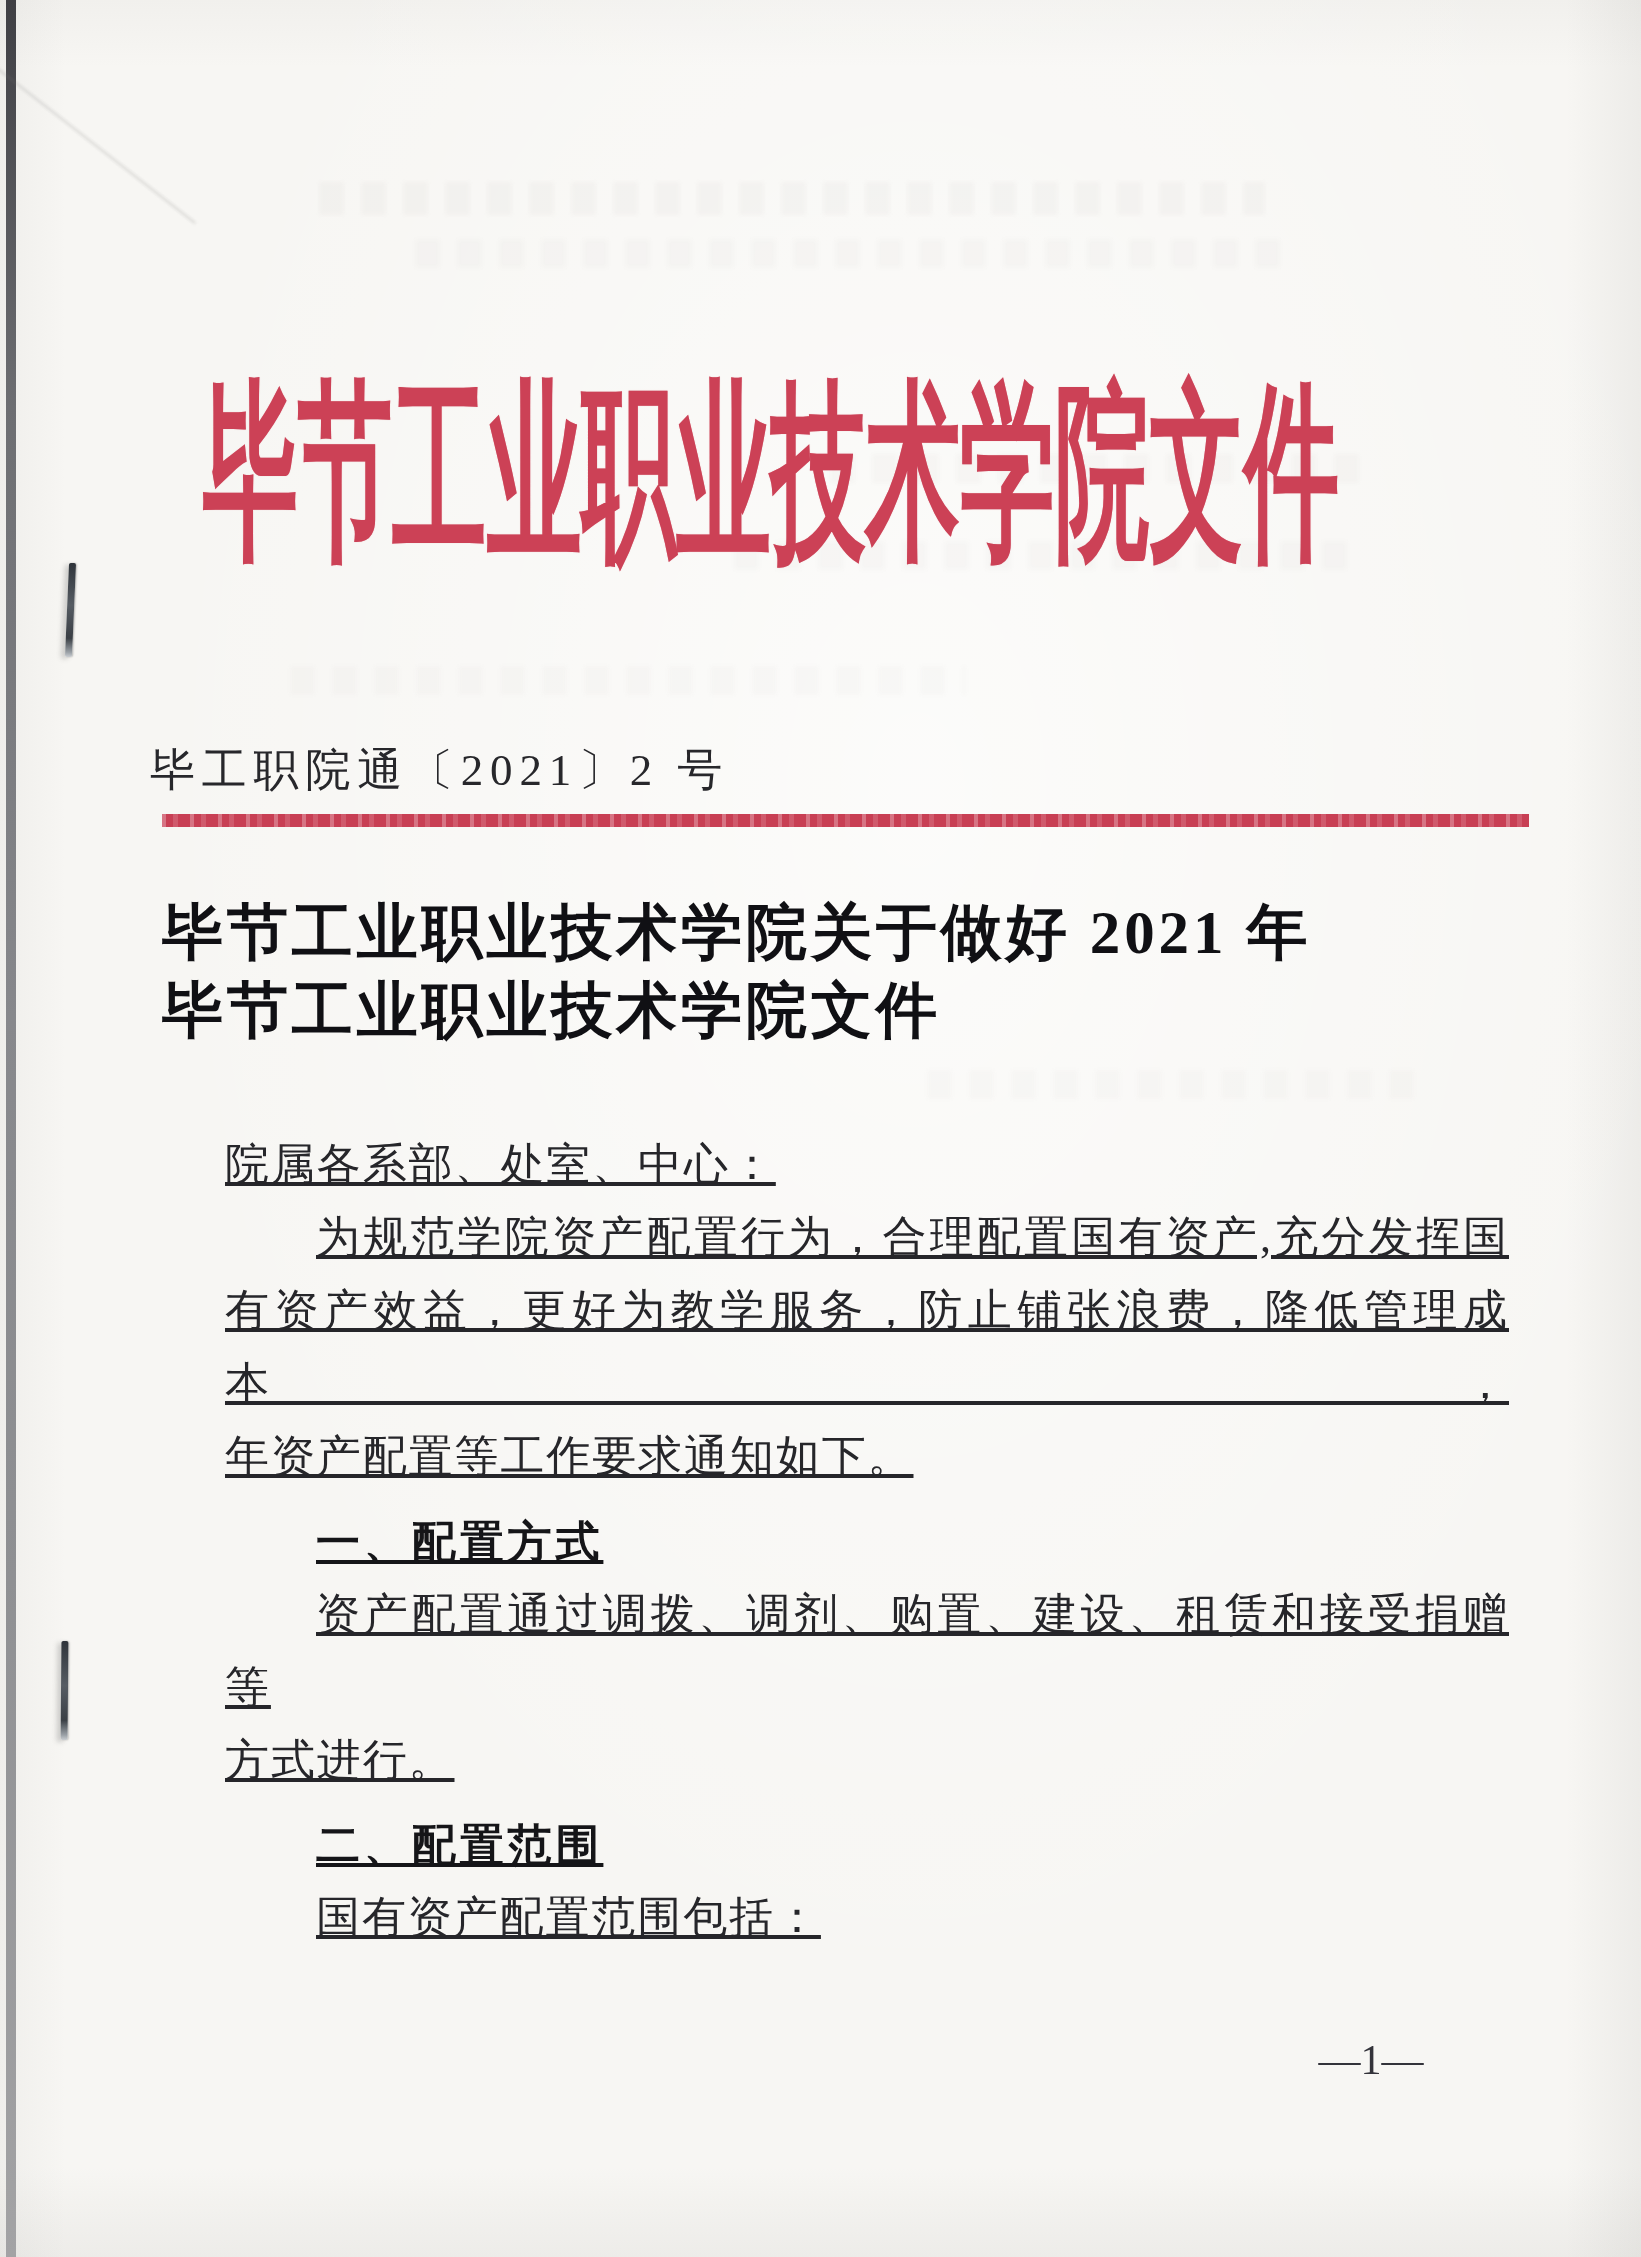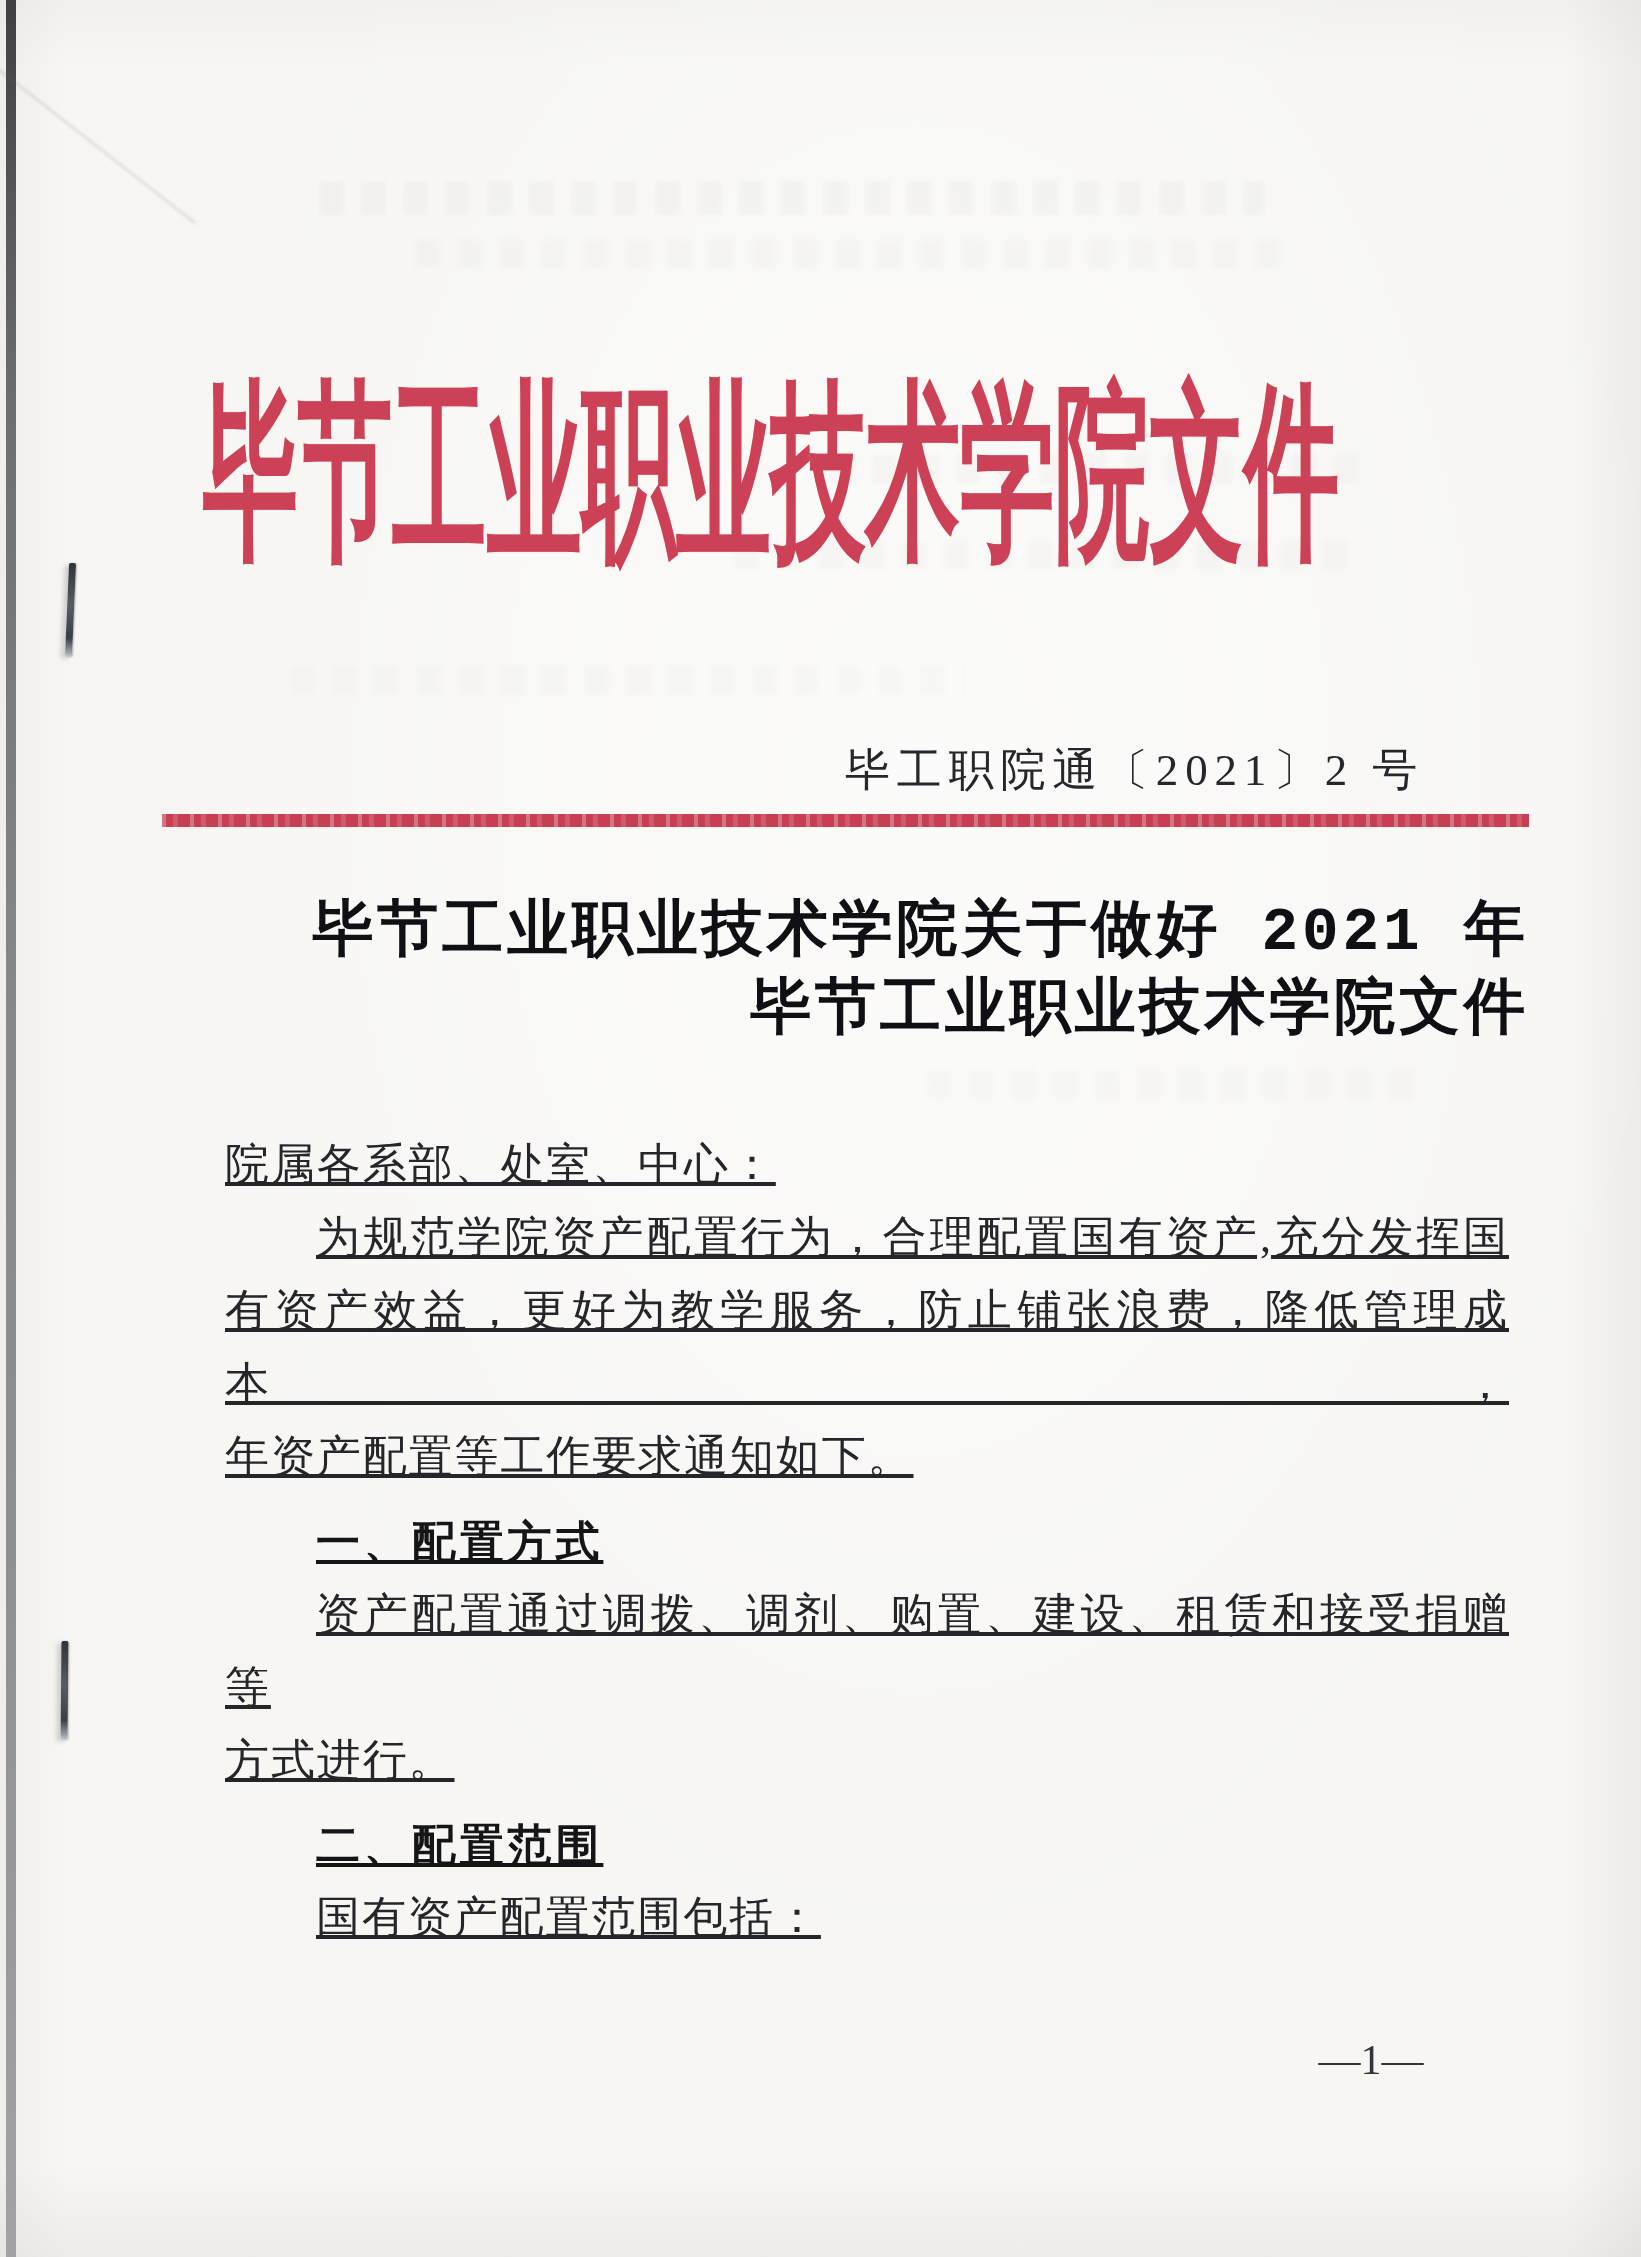--- a/index.html
+++ b/index.html
@@ -61,36 +61,36 @@
     font-size:192px;line-height:205px;font-weight:700;
     color:var(--header-red);
     letter-spacing:0;
     transform:scaleX(0.493);transform-origin:0 50%;
     text-shadow:0 0 1px rgba(204,65,86,0.55);
     font-family:"Liberation Serif", serif;
   }
   
   .docnum{
     position:absolute;left:150px;top:742px;width:1274px;
-    text-align:right;
+    text-align:left;
     font-size:45px;line-height:56px;color:#27272b;
     letter-spacing:6.8px;
   }
   
   .redline{
     position:absolute;left:162px;top:814px;width:1367px;height:12.6px;
     background-color:var(--rule-red);
     background-image:repeating-linear-gradient(90deg, rgba(255,255,255,0.28) 0 3.9px, rgba(0,0,0,0) 3.9px 10.6px, rgba(255,255,255,0.14) 10.6px 16.4px, rgba(0,0,0,0) 16.4px 28px);
   }
   
   .title{
     position:absolute;left:162px;top:894px;width:1367px;
-    text-align:right;color:var(--title-ink);
+    text-align:left;color:var(--title-ink);
     font-weight:700;font-size:61px;line-height:78px;letter-spacing:3.9px;
-    font-family:Liberation Mono, monospace;
+    font-family:Liberation Serif, serif;
   }
   
   .body{
     position:absolute;left:225px;top:1128px;width:1284px;
     color:var(--ink);
     font-size:44px;line-height:73px;letter-spacing:1.9px;
   }
   .bline{white-space:nowrap;text-decoration:underline;}
   .bline.fill{white-space:normal;text-align:justify;text-align-last:justify;}
   .bline.indent{text-indent:91px;}

